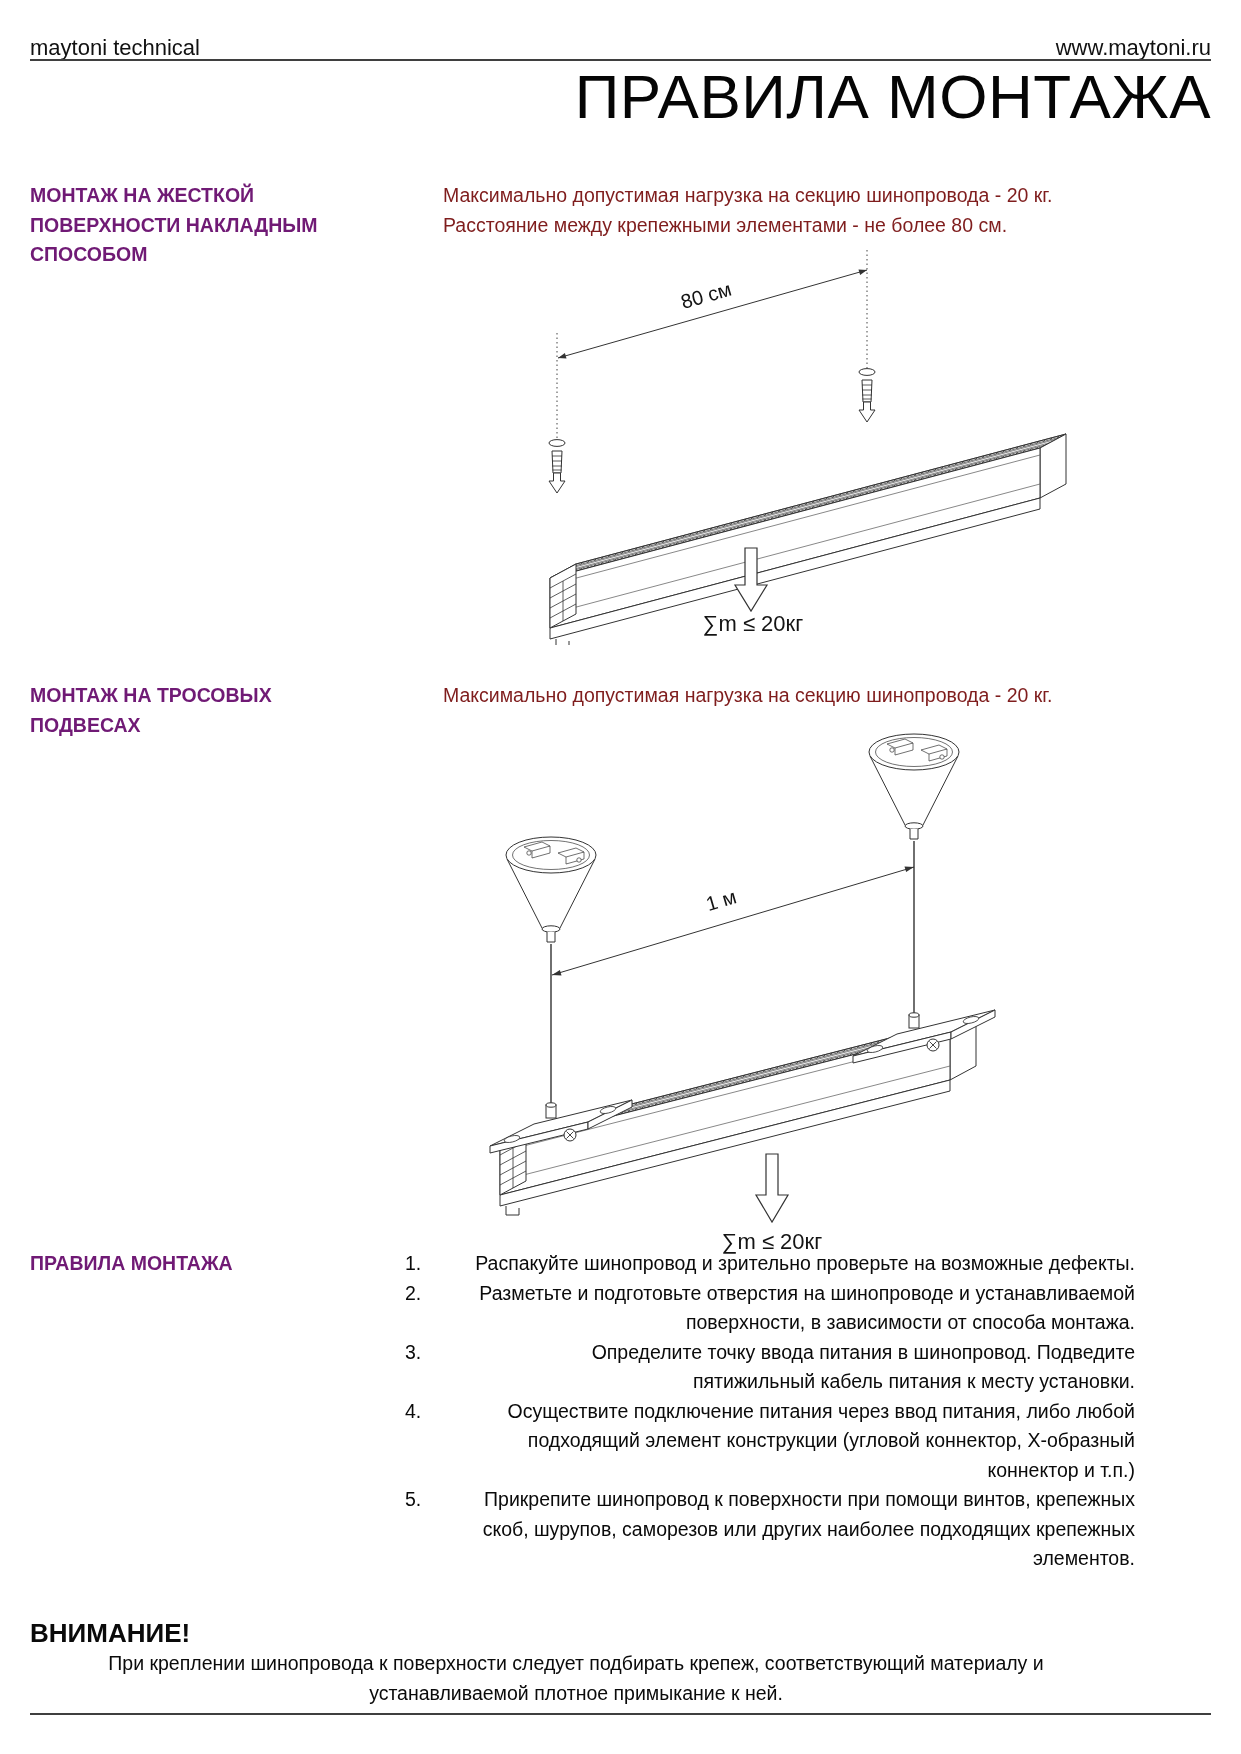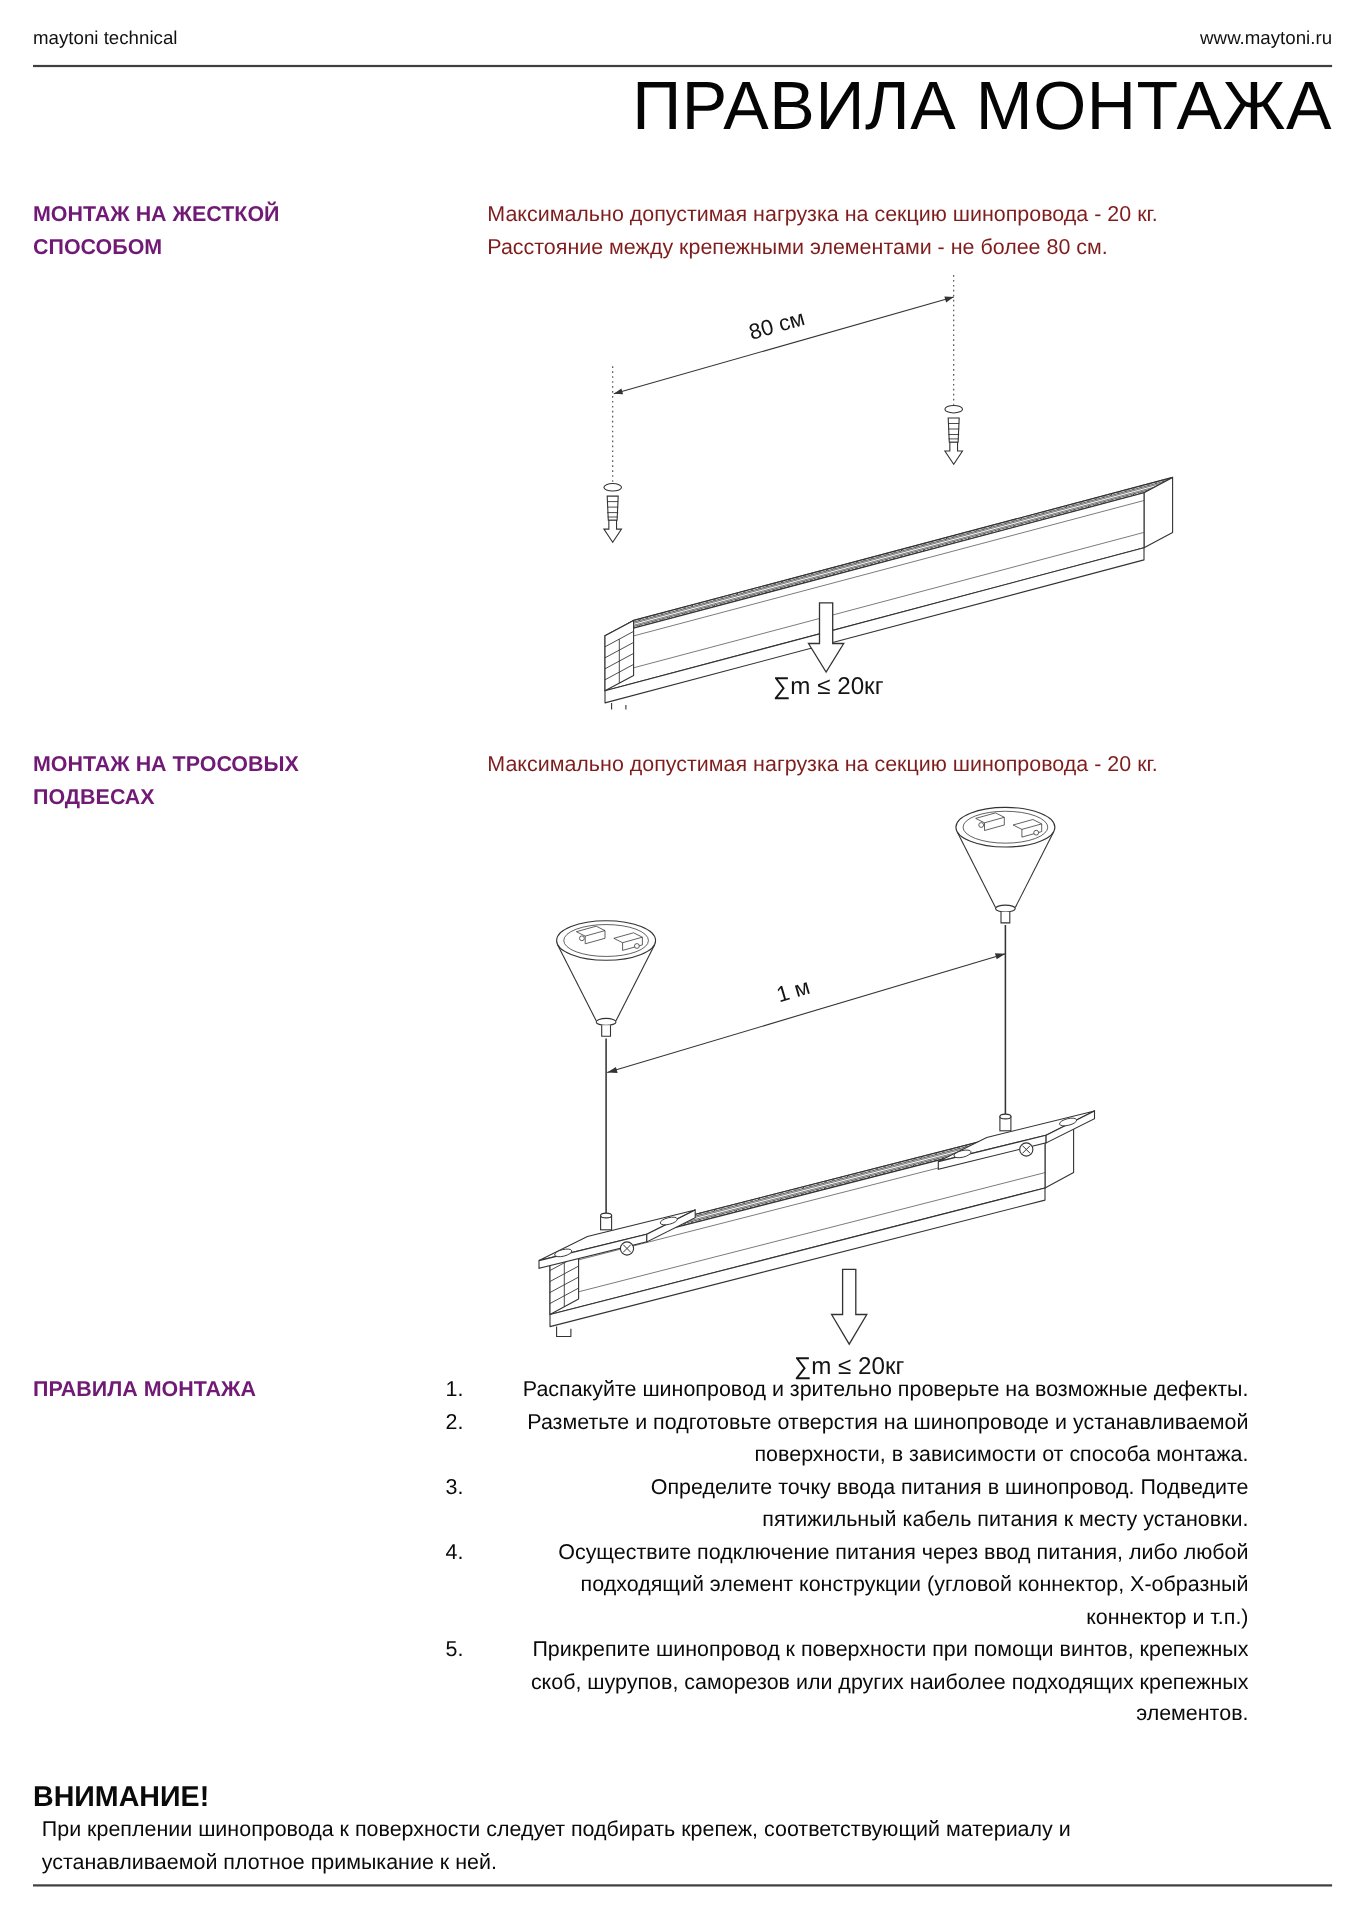--- a/index.html
+++ b/index.html
@@ -5,21 +5,21 @@
   html,body{margin:0;padding:0;background:#e8e8e8;}
   .page{
     position:relative;
     width:1241px;height:1754px;
     background:#ffffff;
     font-family:"Liberation Sans","DejaVu Sans",sans-serif;
     color:#0a0a0a;
     overflow:hidden;
     margin:0 auto;
   }
-  .hdr{position:absolute;top:25px;font-size:17px;line-height:20px;color:#111;}
+  .hdr{position:absolute;top:38px;font-size:22px;line-height:20px;color:#111;}
   .hdr-left{left:30px;}
   .hdr-right{right:30px;}
   .rule{position:absolute;left:30px;right:30px;height:2px;background:#3f3f3f;}
   .rule-top{top:59px;}
   .rule-bottom{top:1713px;}
   .doc-title{
     position:absolute;top:66px;right:30px;
     font-size:62px;line-height:62px;letter-spacing:.5px;
     font-weight:400;color:#050505;white-space:nowrap;
   }
@@ -42,38 +42,39 @@
     font-size:19.5px;line-height:29.5px;color:#0a0a0a;
   }
   .li{display:flex;}
   .li .num{width:62px;flex:0 0 62px;}
   .li .txt{width:668px;text-align:right;}
   .warn-title{
     position:absolute;left:30px;top:1619px;
     font-size:26px;line-height:29.5px;font-weight:700;
   }
   .warn-body{
-    position:absolute;left:38px;top:1649px;width:1120px;
-    font-size:19.5px;line-height:29.5px;
+    position:absolute;left:16px;top:1649px;width:1120px;
+    font-size:19.5px;line-height:29.5px;text-align:center;
   }
   .ln{white-space:nowrap;}
 </style>
 </head>
 <body>
 
 <div class="page">
 
   <div class="hdr hdr-left">maytoni technical</div>
   <div class="hdr hdr-right">www.maytoni.ru</div>
   <div class="rule rule-top"></div>
 
   <div class="doc-title">ПРАВИЛА МОНТАЖА</div>
 
   <div class="sec-head" style="top:181px;">
     <div class="ln">МОНТАЖ НА ЖЕСТКОЙ</div>
+    <div class="ln">ПОВЕРХНОСТИ НАКЛАДНЫМ</div>
     <div class="ln">СПОСОБОМ</div>
   </div>
   <div class="sec-body" style="top:181px;">
     <div class="ln">Максимально допустимая нагрузка на секцию шинопровода - 20 кг.</div>
     <div class="ln">Расстояние между крепежными элементами - не более 80 см.</div>
   </div>
 
   <div class="fig" style="left:430px;top:240px;">
     <svg width="660" height="405" viewBox="0 0 660 405">
       <defs>

